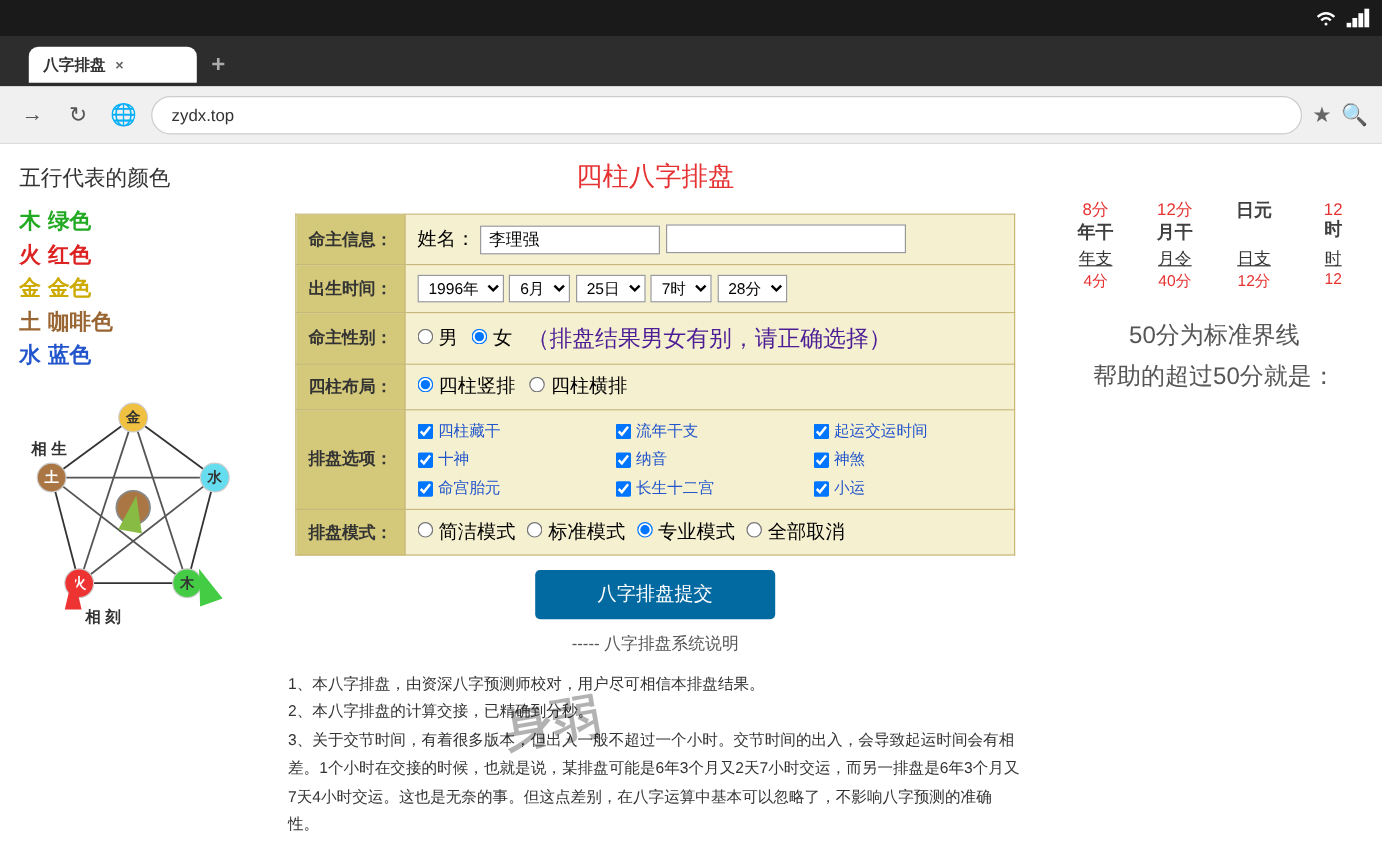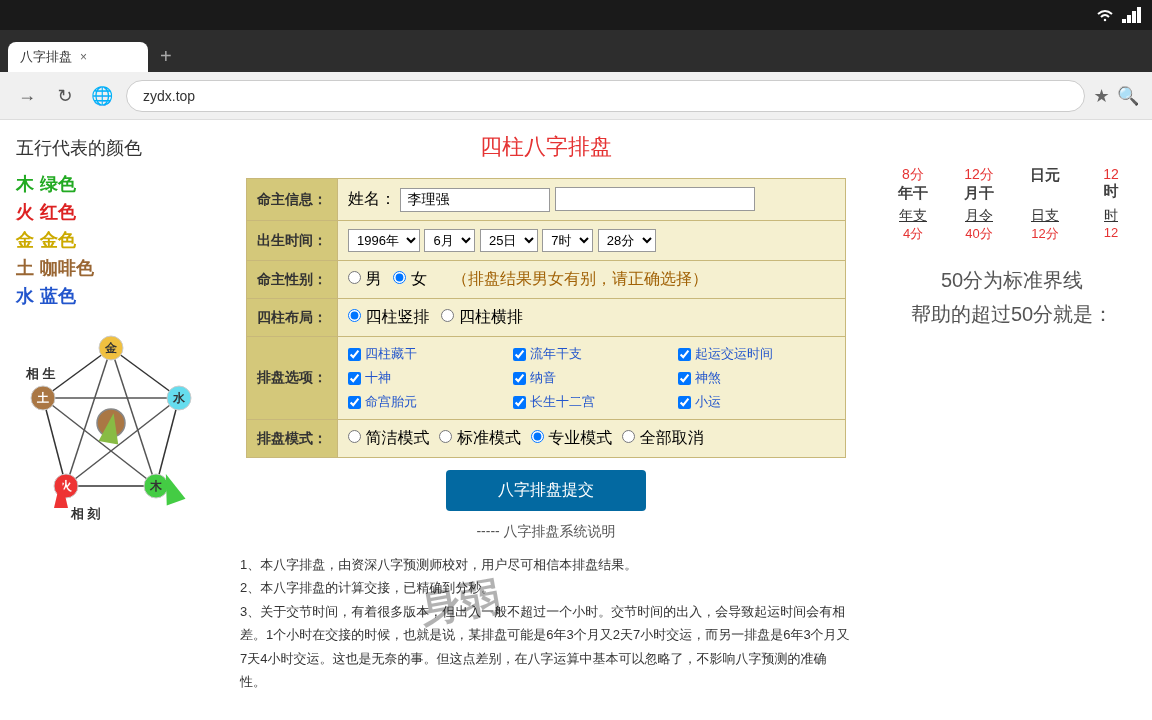--- a/index.html
+++ b/index.html
@@ -29,24 +29,25 @@
       gap: 6px;
     }
 
     
     .browser-chrome {
       background: #2d2d2d;
       padding: 6px 0 0 0;
     }
     .tab-bar {
       display: flex;
-      align-items: flex-end;
-      padding: 0 8px;
+      align-items: center;
+      padding: 0 24px;
       gap: 4px;
       height: 36px;
+      font-weight: bold;
     }
     .tab-active {
       background: #fff;
       border-radius: 8px 8px 0 0;
       padding: 6px 12px;
       display: flex;
       align-items: center;
       gap: 8px;
       font-size: 13px;
       color: #333;
@@ -206,23 +207,22 @@
       padding: 2px 4px;
       font-size: 13px;
       background: #fff;
     }
     .gender-row {
       display: flex;
       align-items: center;
       gap: 12px;
     }
     .gender-note {
-      color: #a16207;
-      font-size: 16px;
-      margin-left: 13px;
+      color: #4c1d95;
+      font-size: 19px;
     }
     .layout-row {
       display: flex;
       align-items: center;
       gap: 12px;
     }
     .options-grid {
       display: grid;
       grid-template-columns: 1fr 1fr 1fr;
       gap: 6px 8px;

